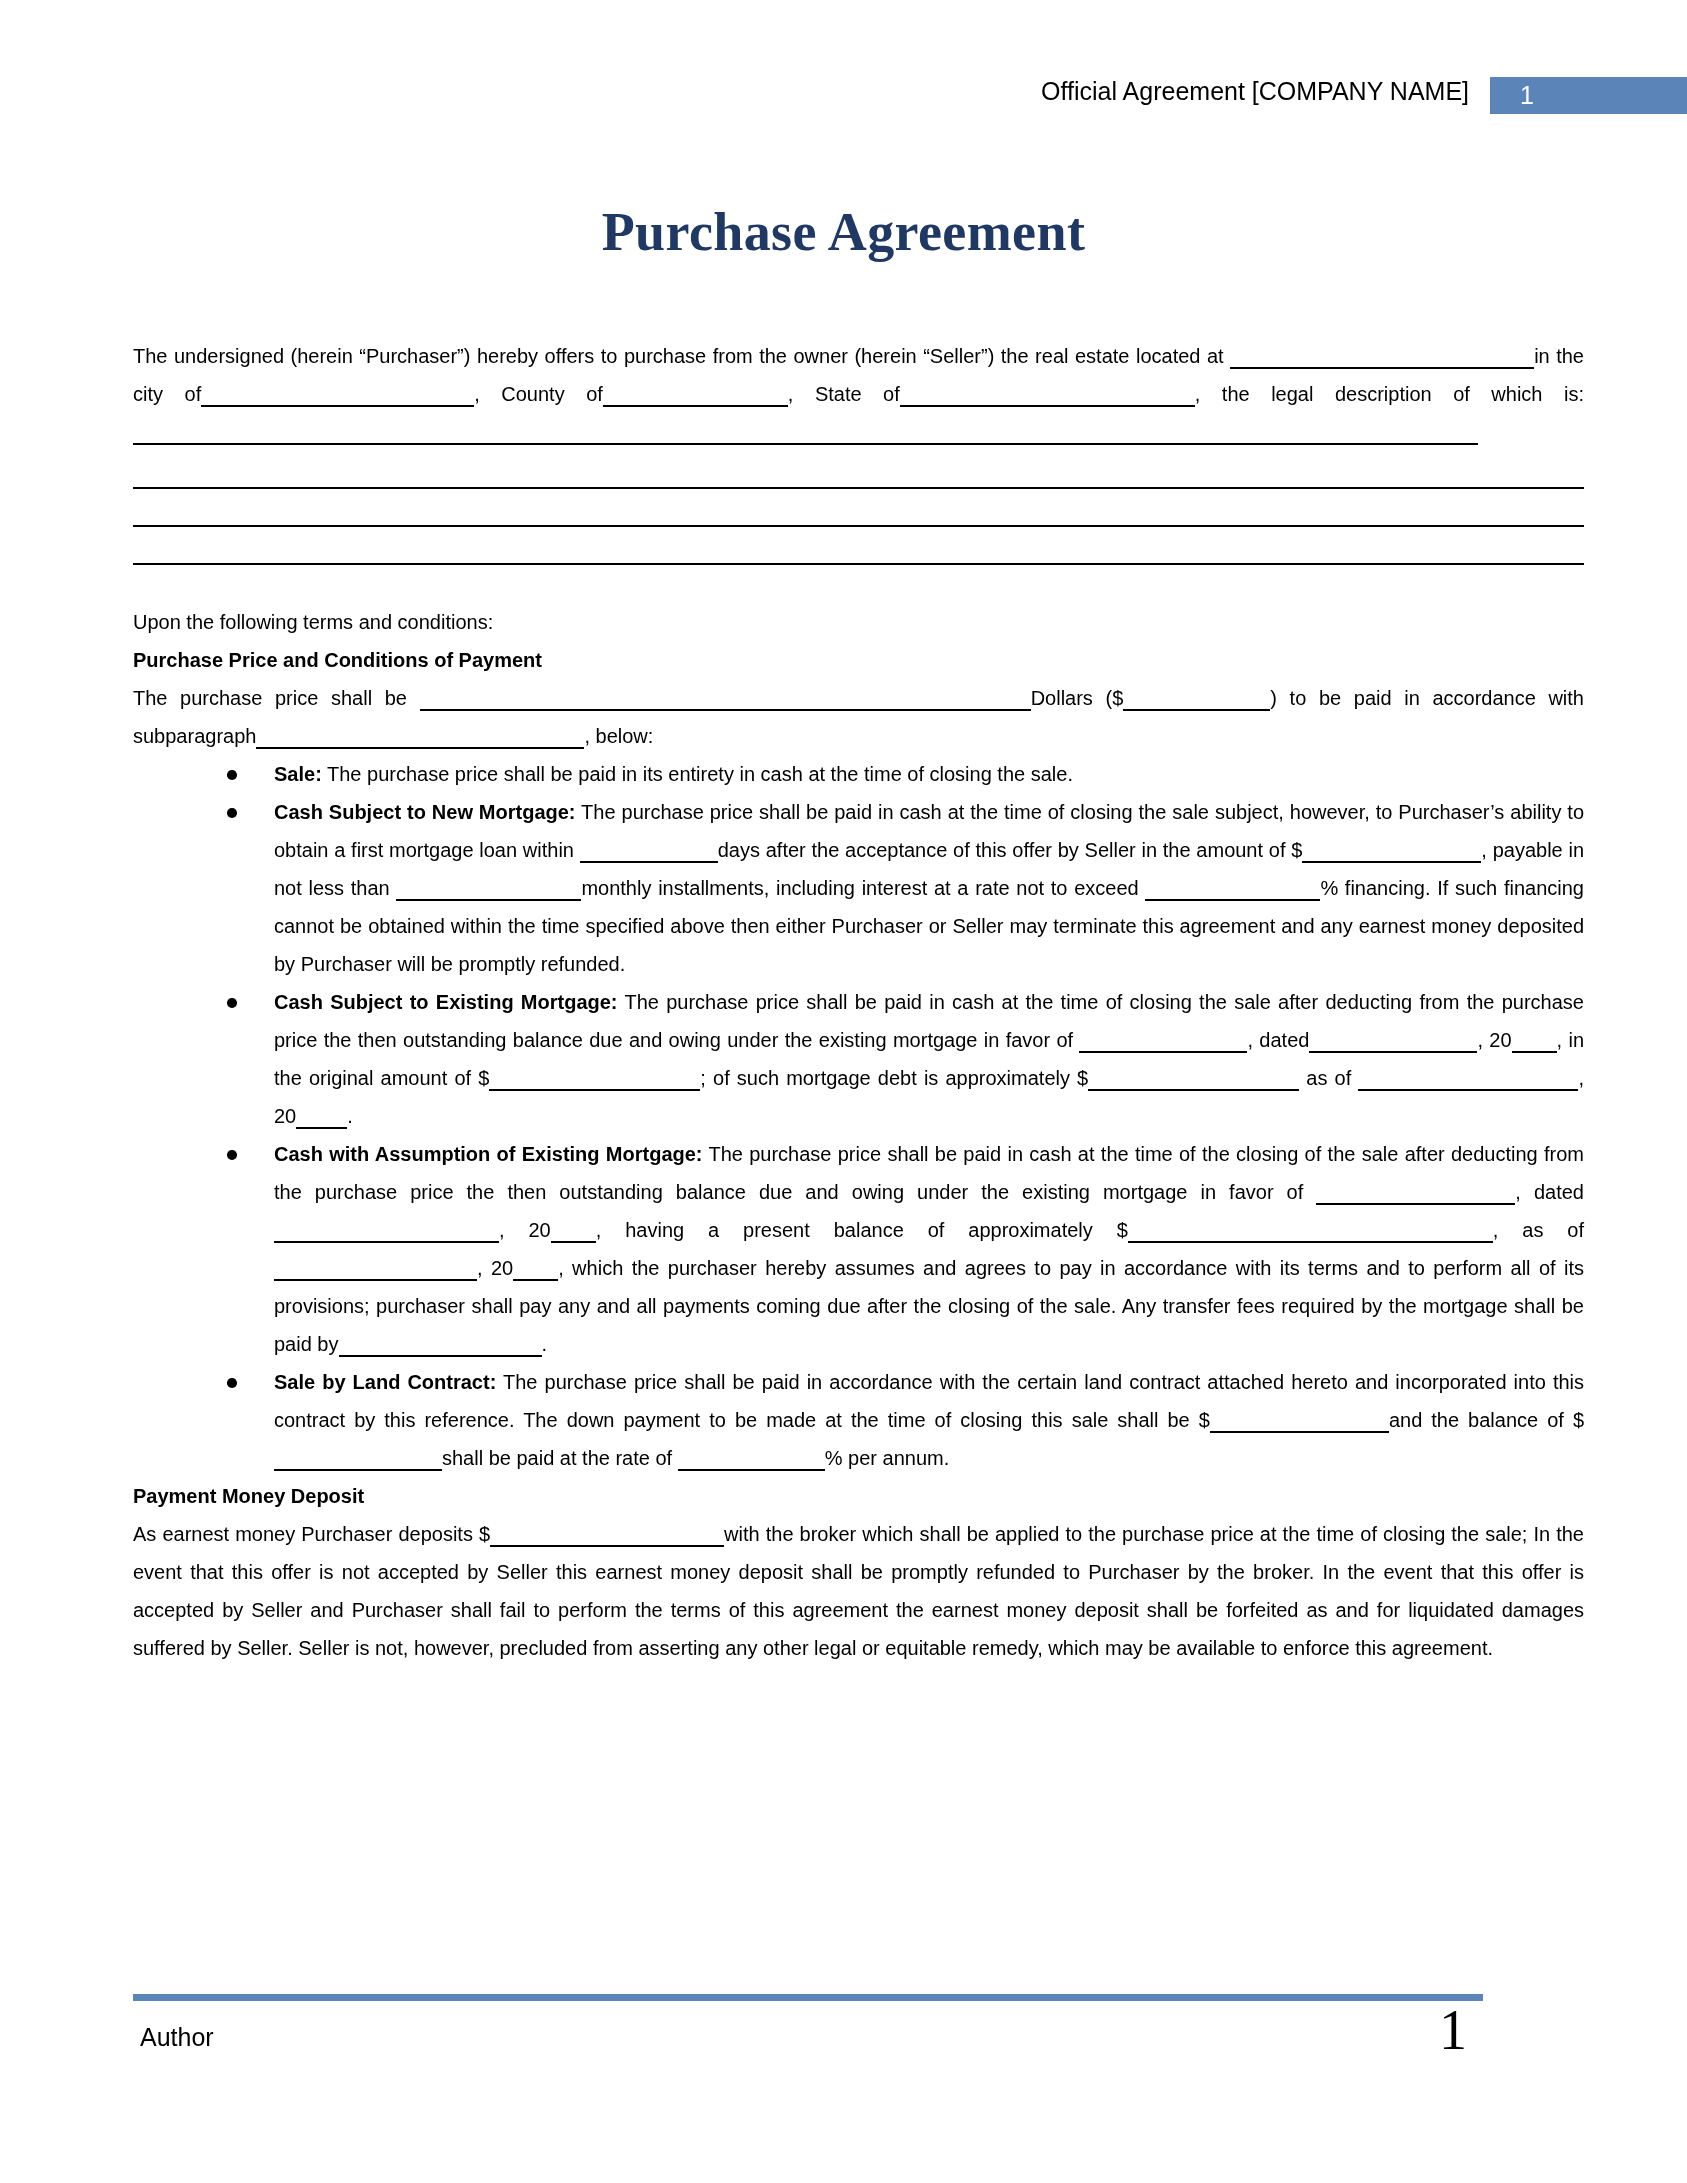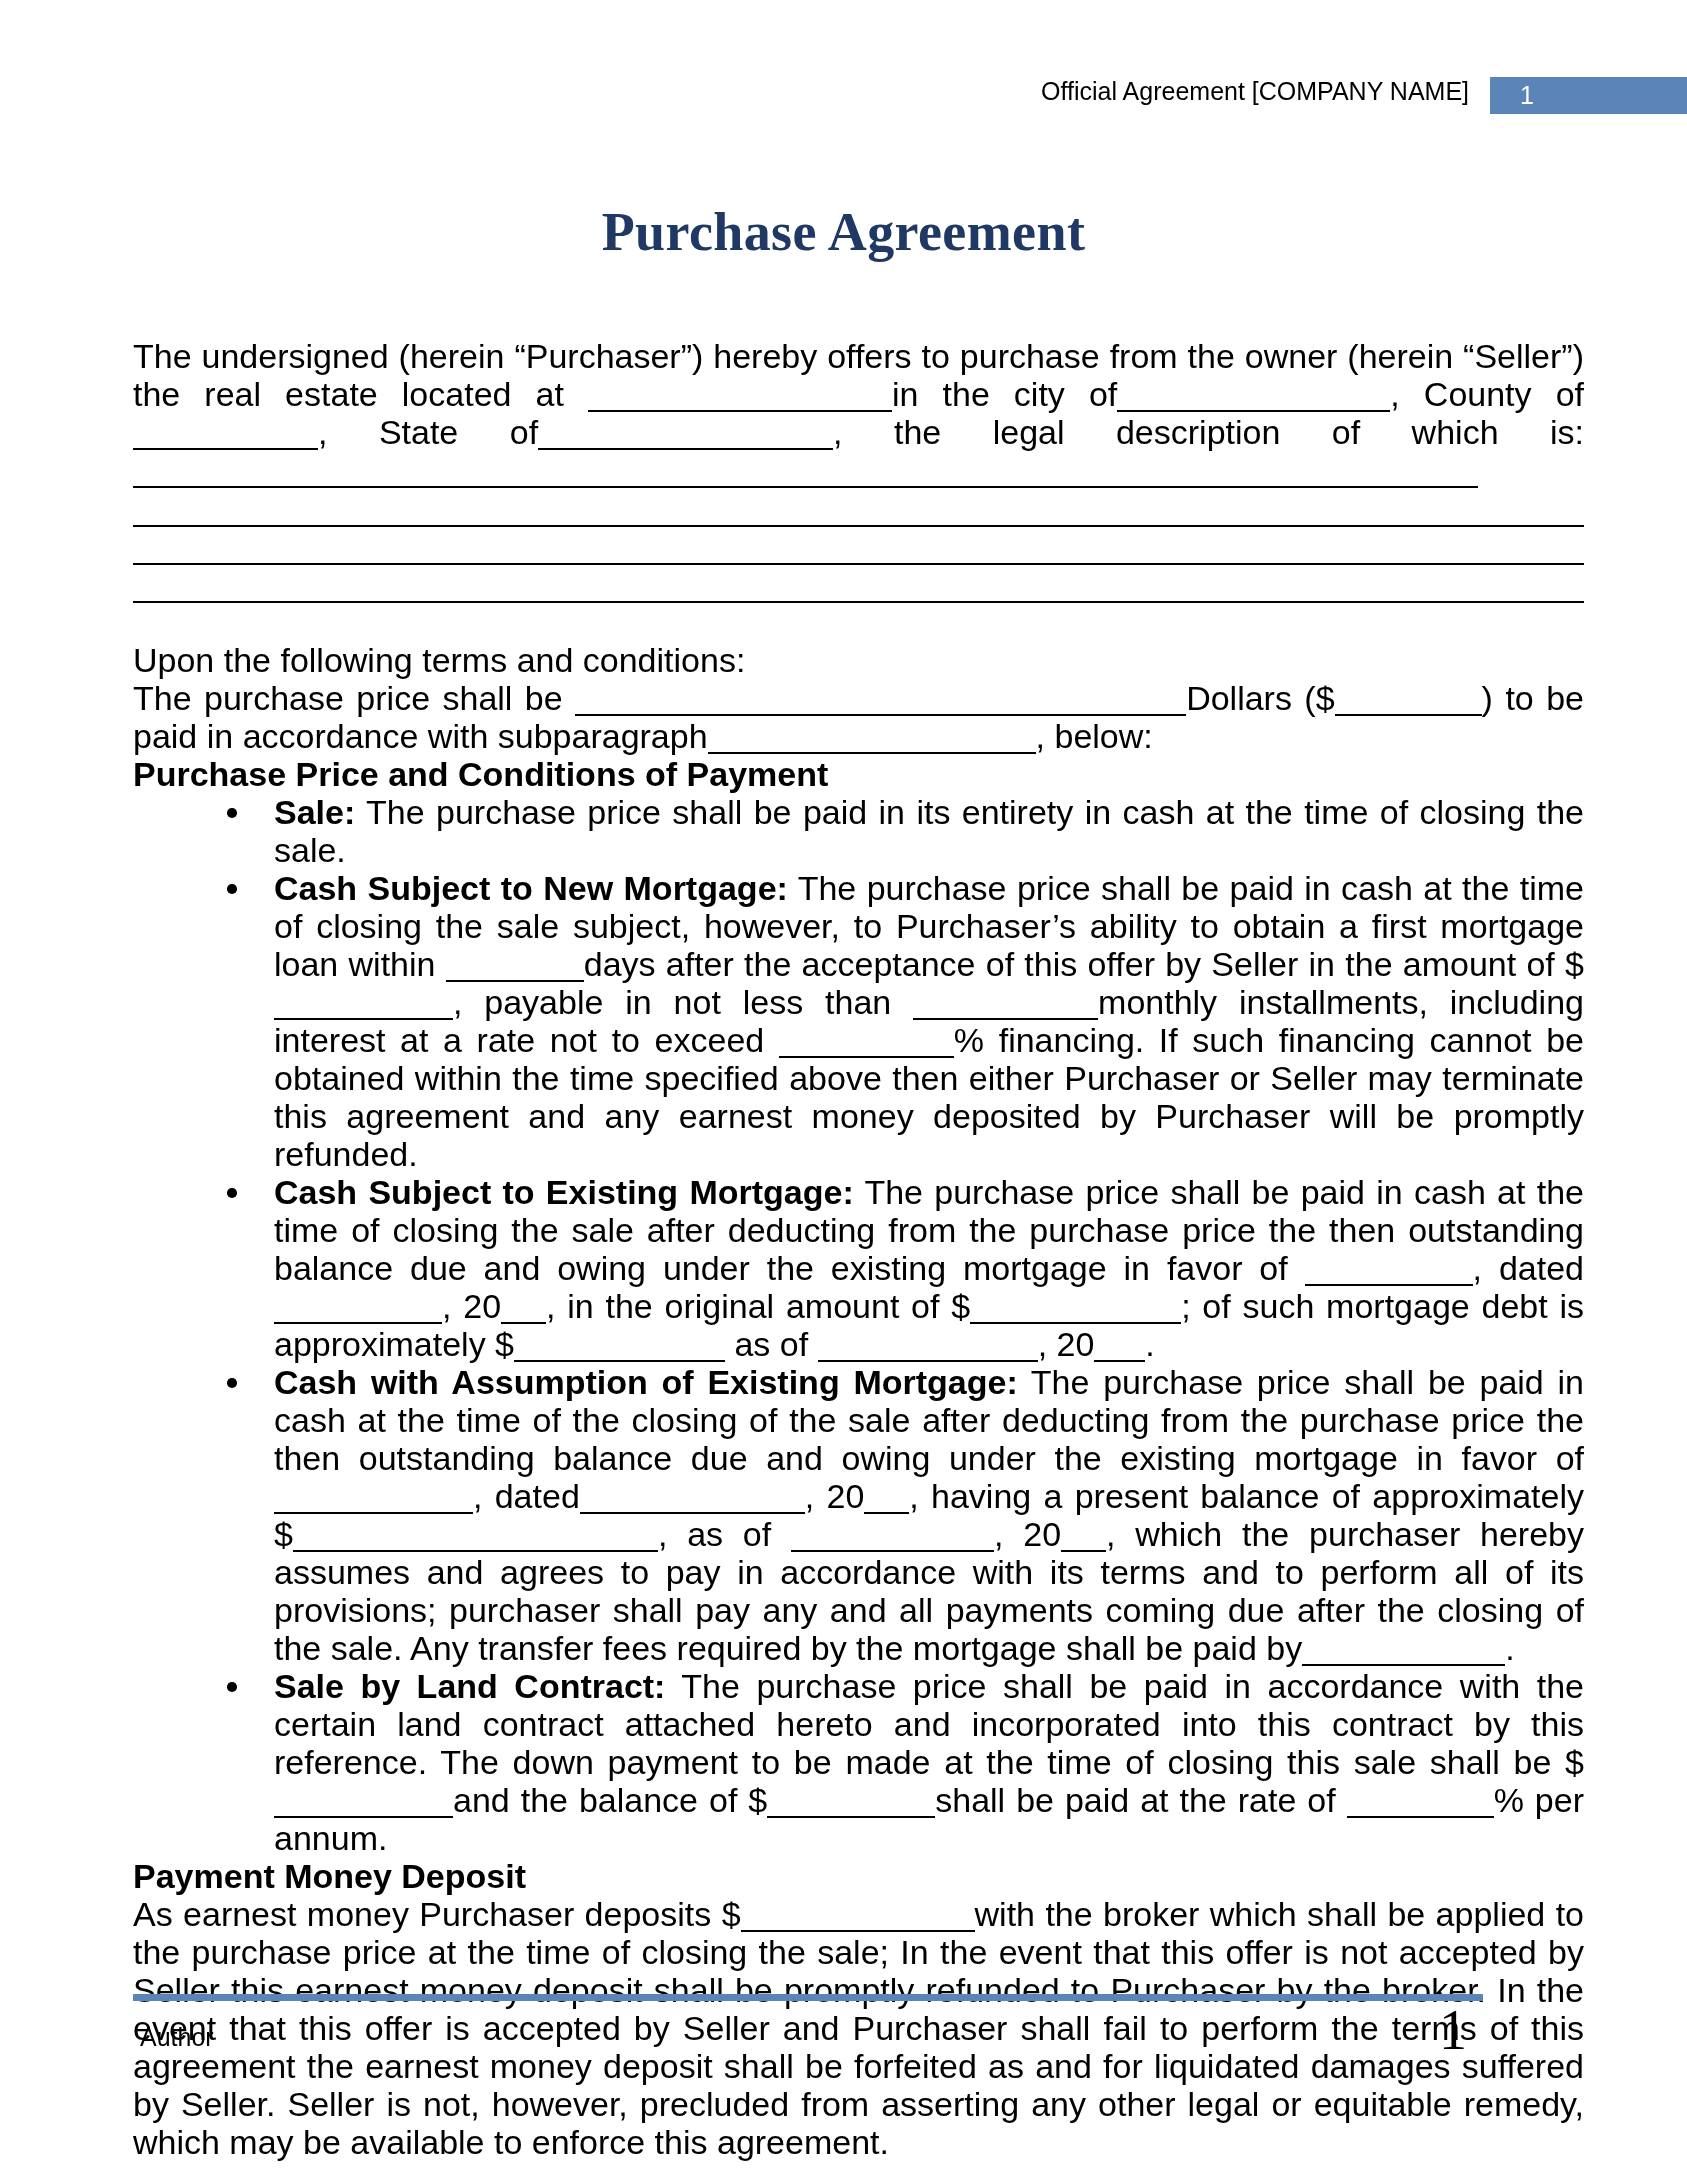--- a/index.html
+++ b/index.html
@@ -35,21 +35,21 @@
     text-align:center;
     font-family:"Liberation Serif", serif;
     font-weight:700;
     font-size:54px;line-height:63px;
     color:var(--title-color);
     letter-spacing:0.4px;
   }
   
   .content{
     padding:0 103px 0 133px;
-    font-size:34px;line-height:38px;
+    font-size:20px;line-height:38px;
     text-align:justify;
   }
   .para{margin:0;}
   .heading{font-weight:700;text-align:left;}
   .single{text-align:left;}
   .gap-top{margin-top:38px;}
   .bl{
     display:inline-block;
     border-bottom:2.6px solid #000;
     height:26px;vertical-align:-6.1px;
@@ -99,22 +99,22 @@
 
   <div class="content">
 
     <p class="para">The undersigned (herein “Purchaser”) hereby offers to purchase from the owner (herein “Seller”) the real estate located at <span class="bl" style="width: 304px;"></span>in the city of<span class="bl" style="width: 273px;"></span>, County of<span class="bl" style="width: 185px;"></span>, State of<span class="bl" style="width: 295px;"></span>, the legal description of which is:<span class="bl" style="width: 1345px;"></span></p>
 
     <div class="rule"></div>
     <div class="rule"></div>
     <div class="rule"></div>
 
     <p class="para single gap-top">Upon the following terms and conditions:</p>
+    <p class="para heading">Purchase Price and Conditions of Payment</p>
     <p class="para">The purchase price shall be <span class="bl" style="width: 611px;"></span>Dollars ($<span class="bl" style="width: 147px;"></span>) to be paid in accordance with subparagraph<span class="bl" style="width: 328px;"></span>, below:</p>
-    <p class="para heading">Purchase Price and Conditions of Payment</p>
 
     <ul class="bullets">
       <li><b>Sale:</b> The purchase price shall be paid in its entirety in cash at the time of closing the sale.</li>
       <li><b>Cash Subject to New Mortgage:</b> The purchase price shall be paid in cash at the time of closing the sale subject, however, to Purchaser’s ability to obtain a first mortgage loan within <span class="bl" style="width: 138px;"></span>days after the acceptance of this offer by Seller in the amount of $<span class="bl" style="width: 179px;"></span>, payable in not less than <span class="bl" style="width: 185px;"></span>monthly installments, including interest at a rate not to exceed <span class="bl" style="width: 175px;"></span>% financing.  If such financing cannot be obtained within the time specified above then either Purchaser or Seller may terminate this agreement and any earnest money deposited by Purchaser will be promptly refunded.</li>
       <li><b>Cash Subject to Existing Mortgage:</b> The purchase price shall be paid in cash at the time of closing the sale after deducting from the purchase price the then outstanding balance due and owing under the existing mortgage in favor of <span class="bl" style="width: 168px;"></span>, dated<span class="bl" style="width: 168px;"></span>, 20<span class="bl" style="width: 45px;"></span>, in the original amount of $<span class="bl" style="width: 211px;"></span>; of such mortgage debt is approximately $<span class="bl" style="width: 211px;"></span> as of <span class="bl" style="width: 220px;"></span>, 20<span class="bl" style="width: 51px;"></span>.</li>
       <li><b>Cash with Assumption of Existing Mortgage:</b> The purchase price shall be paid in cash at the time of the closing of the sale after deducting from the purchase price the then outstanding balance due and owing under the existing mortgage in favor of <span class="bl" style="width: 199px;"></span>, dated<span class="bl" style="width: 225px;"></span>, 20<span class="bl" style="width: 45px;"></span>, having a present balance of approximately $<span class="bl" style="width: 365px;"></span>, as of <span class="bl" style="width: 203px;"></span>, 20<span class="bl" style="width: 45px;"></span>, which the purchaser hereby assumes and agrees to pay in accordance with its terms and to perform all of its provisions; purchaser shall pay any and all payments coming due after the closing of the sale.  Any transfer fees required by the mortgage shall be paid by<span class="bl" style="width: 203px;"></span>.</li>
       <li><b>Sale by Land Contract:</b> The purchase price shall be paid in accordance with the certain land contract attached hereto and incorporated into this contract by this reference.  The down payment to be made at the time of closing this sale shall be $<span class="bl" style="width: 179px;"></span>and the balance of $<span class="bl" style="width: 168px;"></span>shall be paid at the rate of <span class="bl" style="width: 147px;"></span>% per annum.</li>
     </ul>
 
     <p class="para heading">Payment Money Deposit</p>

